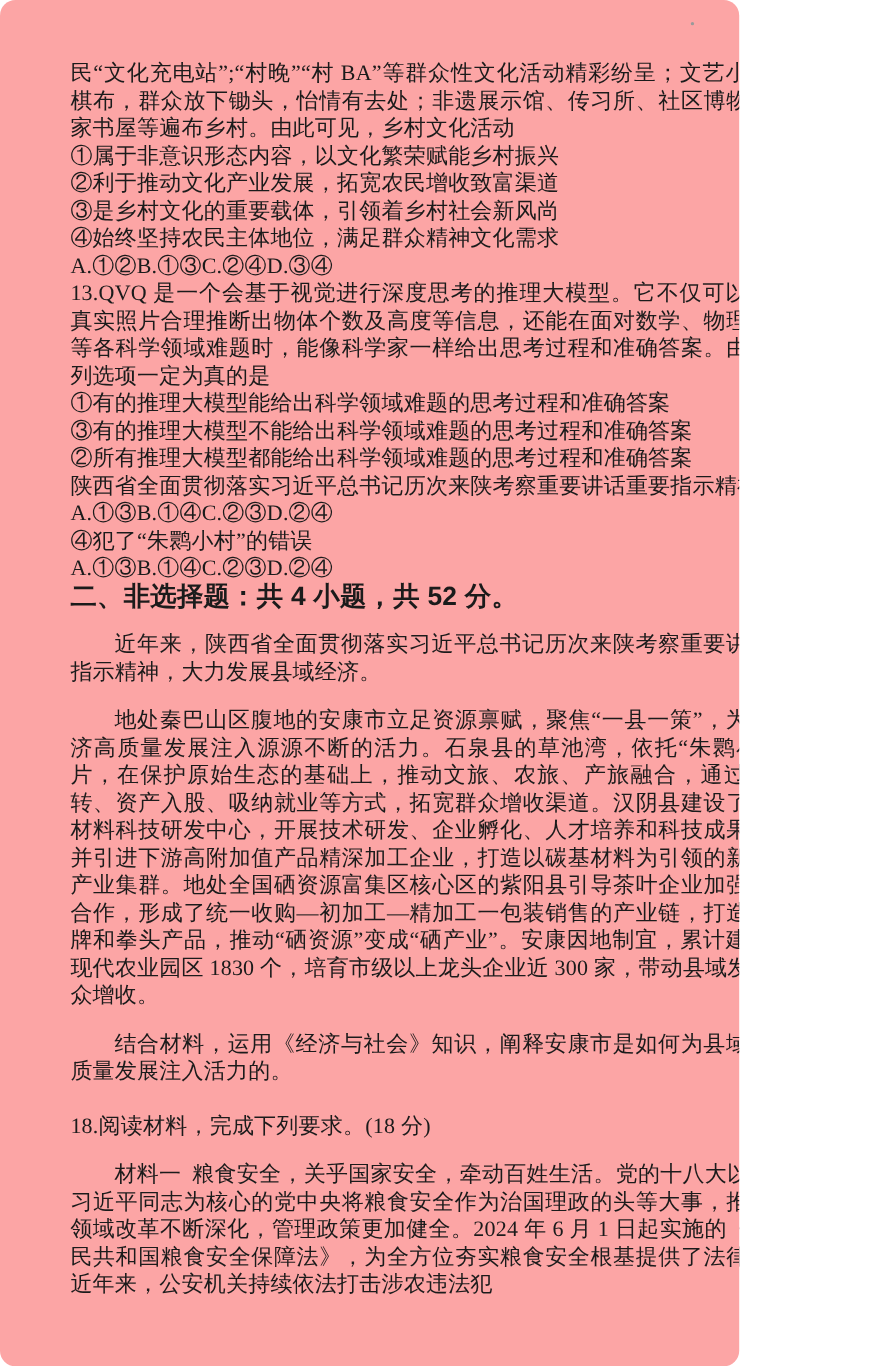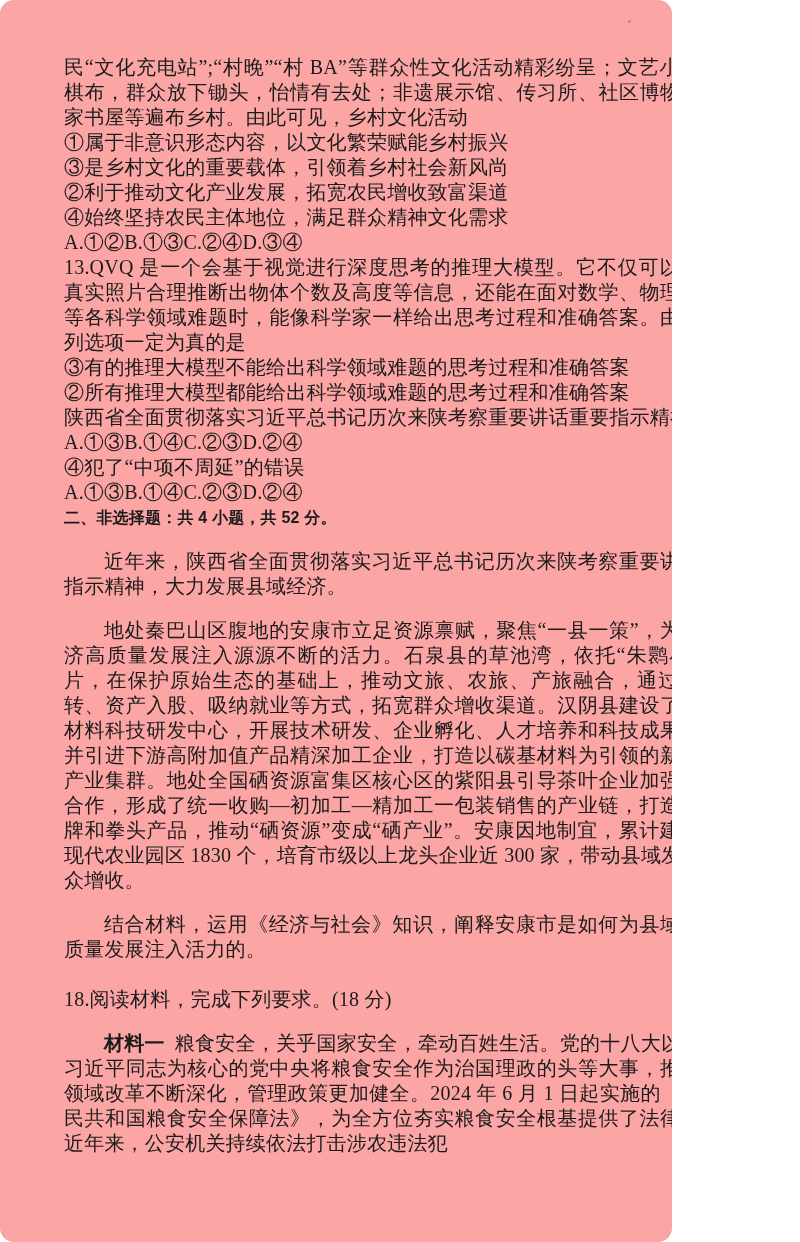--- a/index.html
+++ b/index.html
@@ -29,25 +29,25 @@
   }
   p { margin: 0; padding: 0; }
   .just {
     text-align: justify;
     text-justify: inter-ideograph;
   }
   .indent { text-indent: 2em; margin-top: 19px; }
   .sec-header {
     font-family: "Liberation Sans", "DejaVu Sans", sans-serif;
     font-weight: bold;
-    font-size: 16px;
+    font-size: 24px;
   }
   .mat-label {
     font-family: "Liberation Sans", "DejaVu Sans", sans-serif;
-    font-weight: bold;
+    font-weight: normal;
     margin-right: 0.5em;
   }
   .blank-line { height: 25px; }
   .artifact-dot {
     position: absolute;
     left: 628px;
     top: 20px;
     width: 3px;
     height: 3px;
     background: #9a9a9a;
@@ -57,32 +57,33 @@
 </head>
 <body>
 
 <div class="page">
   <span class="artifact-dot"></span>
 
   <div class="content">
 
     <p class="just">民“文化充电站”;“村晚”“村 BA”等群众性文化活动精彩纷呈；文艺小院星罗棋布，群众放下锄头，怡情有去处；非遗展示馆、传习所、社区博物馆、农家书屋等遍布乡村。由此可见，乡村文化活动</p>
     <p>①属于非意识形态内容，以文化繁荣赋能乡村振兴</p>
+    <p>②利于推动文化产业发展，拓宽农民增收致富渠道</p>
     <p>③是乡村文化的重要载体，引领着乡村社会新风尚</p>
-    <p>②利于推动文化产业发展，拓宽农民增收致富渠道</p>
     <p>④始终坚持农民主体地位，满足群众精神文化需求</p>
     <p>A.①②B.①③C.②④D.③④</p>
 
     <p class="just">13.QVQ 是一个会基于视觉进行深度思考的推理大模型。它不仅可以通过看真实照片合理推断出物体个数及高度等信息，还能在面对数学、物理、化学等各科学领域难题时，能像科学家一样给出思考过程和准确答案。由此，下列选项一定为真的是</p>
+    <p>①有的推理大模型能给出科学领域难题的思考过程和准确答案</p>
     <p>③有的推理大模型不能给出科学领域难题的思考过程和准确答案</p>
     <p>②所有推理大模型都能给出科学领域难题的思考过程和准确答案</p>
     <p>陕西省全面贯彻落实习近平总书记历次来陕考察重要讲话重要指示精神</p>
     <p>A.①③B.①④C.②③D.②④</p>
 
-    <p>④犯了“中项不周延”的错误</p>
+    <p>④犯了“朱鹮小村”的错误</p>
     <p>A.①③B.①④C.②③D.②④</p>
 
     <p class="sec-header">二、非选择题：共 4 小题，共 52 分。</p>
 
     <p class="just indent">近年来，陕西省全面贯彻落实习近平总书记历次来陕考察重要讲话重要指示精神，大力发展县域经济。</p>
     <p class="just indent">地处秦巴山区腹地的安康市立足资源禀赋，聚焦“一县一策”，为县域经济高质量发展注入源源不断的活力。石泉县的草池湾，依托“朱鹮小村”名片，在保护原始生态的基础上，推动文旅、农旅、产旅融合，通过土地流转、资产入股、吸纳就业等方式，拓宽群众增收渠道。汉阴县建设了碳素新材料科技研发中心，开展技术研发、企业孵化、人才培养和科技成果转化，并引进下游高附加值产品精深加工企业，打造以碳基材料为引领的新型材料产业集群。地处全国硒资源富集区核心区的紫阳县引导茶叶企业加强上下游合作，形成了统一收购—初加工—精加工一包装销售的产业链，打造优势品牌和拳头产品，推动“硒资源”变成“硒产业”。安康因地制宜，累计建成各类现代农业园区 1830 个，培育市级以上龙头企业近 300 家，带动县域发展、群众增收。</p>
     <p class="just indent">结合材料，运用《经济与社会》知识，阐释安康市是如何为县域经济高质量发展注入活力的。</p>
 
     <div class="blank-line"></div>
 

